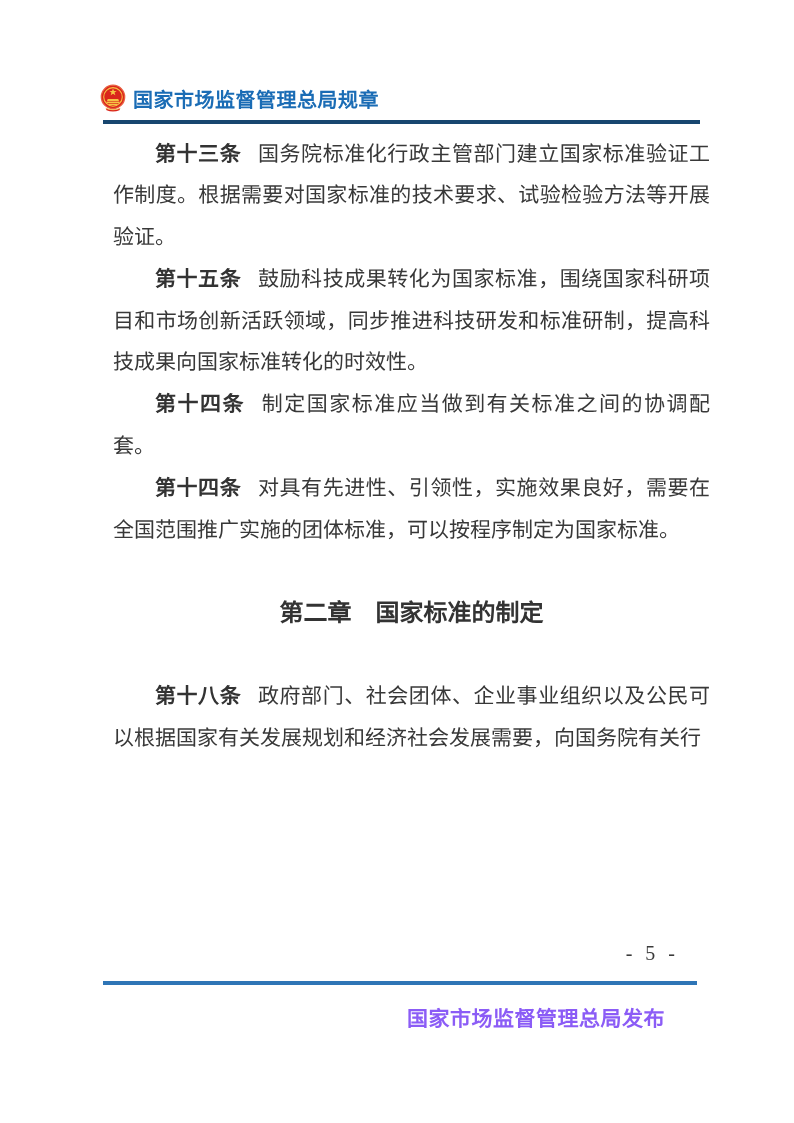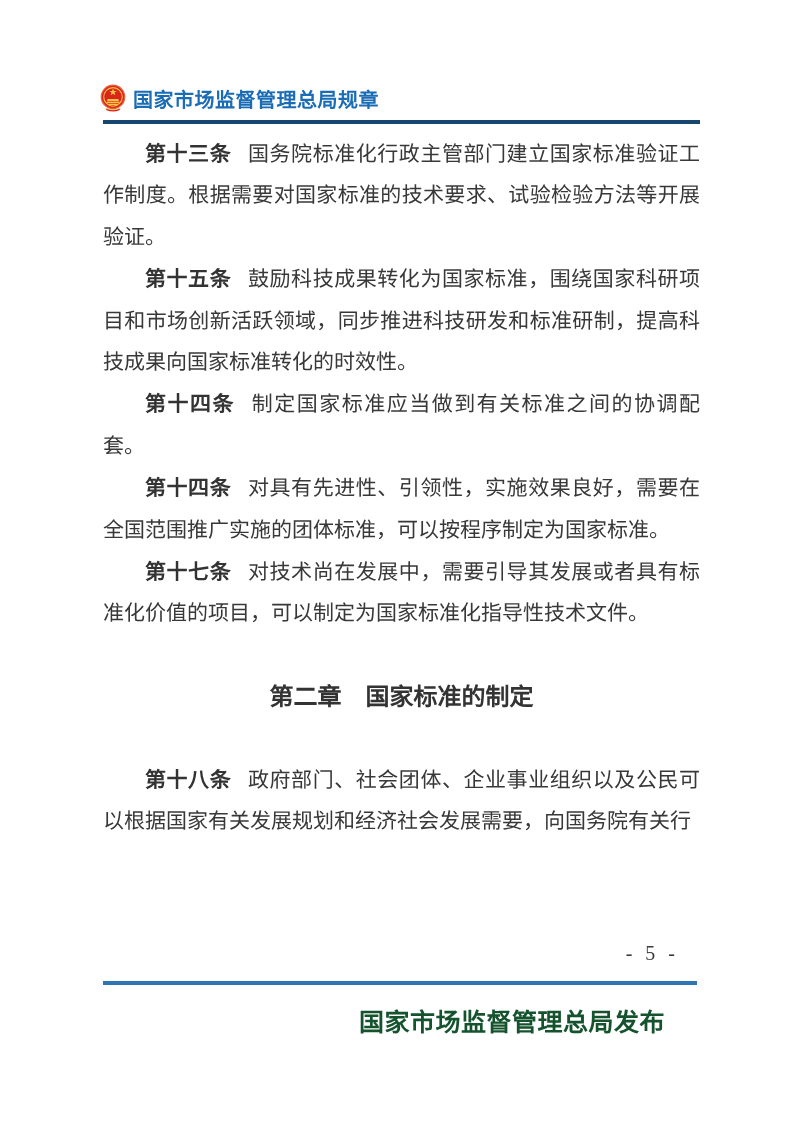--- a/index.html
+++ b/index.html
@@ -44,21 +44,21 @@
     left: 103px;
     top: 120px;
     width: 597px;
     height: 4px;
     background: #17466f;
   }
 
   
   .doc-body {
     position: absolute;
-    left: 103px;
+    left: 113px;
     top: 133px;
     width: 597px;
     font-size: 21px;
     line-height: 41.4px;
     color: #383838;
     text-align: justify;
     text-justify: inter-ideograph;
   }
   .article {
     margin: 0;
@@ -102,22 +102,22 @@
     width: 594px;
     height: 4px;
     background: #2e75b6;
   }
   .publisher {
     position: absolute;
     top: 1002px;
     right: 111px;
     font-family: Liberation Serif, serif;
     font-weight: 700;
-    font-size: 25px;
-    color: #14532d;
+    font-size: 21px;
+    color: #8b5cf6;
     letter-spacing: 0.5px;
     white-space: nowrap;
   }
 </style>
 </head>
 <body>
 
 <div class="page">
 
   <header class="doc-header">
@@ -139,21 +139,20 @@
   <main class="doc-body">
 
     <p class="article"><span class="article-label">第十三条</span><span>国务院标准化行政主管部门建立国家标准验证工作制度。根据需要对国家标准的技术要求、试验检验方法等开展验证。</span></p>
 
     <p class="article"><span class="article-label">第十五条</span><span>鼓励科技成果转化为国家标准，围绕国家科研项目和市场创新活跃领域，同步推进科技研发和标准研制，提高科技成果向国家标准转化的时效性。</span></p>
 
     <p class="article"><span class="article-label">第十四条</span><span>制定国家标准应当做到有关标准之间的协调配套。</span></p>
 
     <p class="article"><span class="article-label">第十四条</span><span>对具有先进性、引领性，实施效果良好，需要在全国范围推广实施的团体标准，可以按程序制定为国家标准。</span></p>
 
-    <p class="article"><span class="article-label">第十七条</span><span>对技术尚在发展中，需要引导其发展或者具有标准化价值的项目，可以制定为国家标准化指导性技术文件。</span></p>
 
     <h2 class="chapter-heading"><span class="chapter-number">第二章</span><span>国家标准的制定</span></h2>
 
     <p class="article"><span class="article-label">第十八条</span><span>政府部门、社会团体、企业事业组织以及公民可以根据国家有关发展规划和经济社会发展需要，向国务院有关行</span></p>
 
   </main>
 
   <div class="page-number">- 5 -</div>
   <div class="rule-bottom"></div>
   <div class="publisher">国家市场监督管理总局发布</div>

